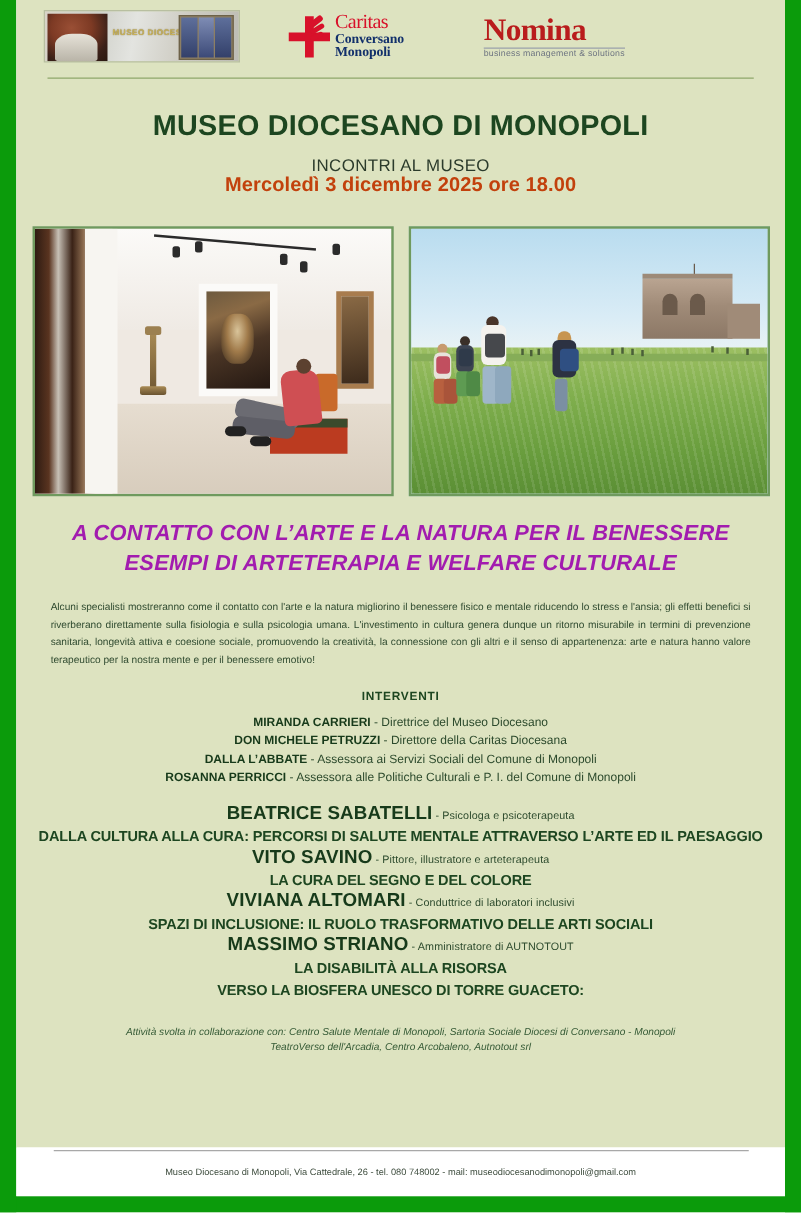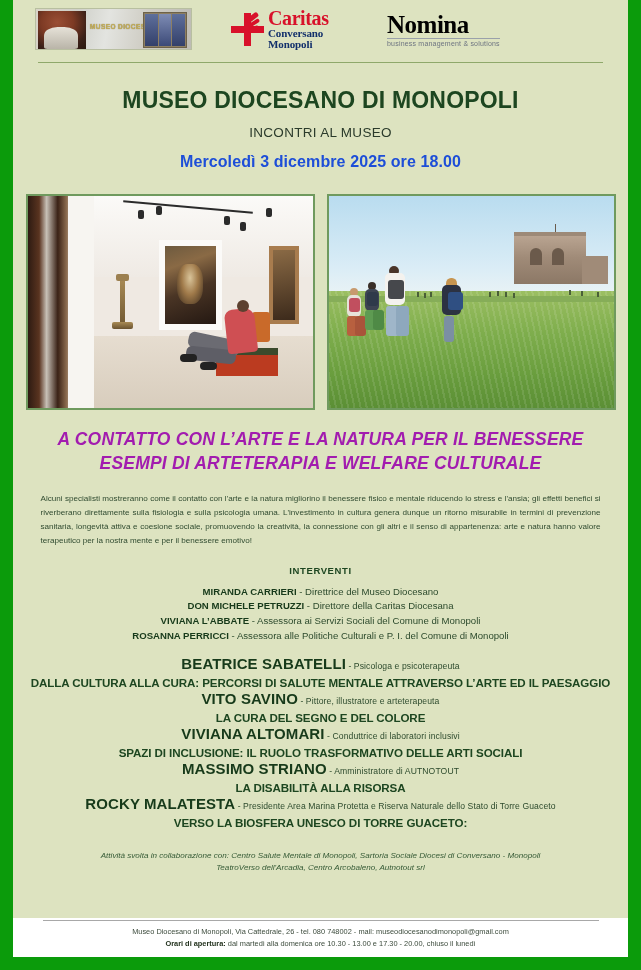--- a/index.html
+++ b/index.html
@@ -82,21 +82,21 @@
   .caritas-cross .v { position:absolute; left:13px; top:0; width:7px; height:33px; background:#d8112a; }
   .caritas-cross .h { position:absolute; left:0; top:13px; width:33px; height:7px; background:#d8112a; }
   .caritas-cross .f1,.caritas-cross .f2,.caritas-cross .f3 {
     position:absolute; background:#d8112a; border-radius:2px;
   }
   .caritas-cross .f1 { left:15px; top:2px; width:13px; height:5px; transform:rotate(-38deg); }
   .caritas-cross .f2 { left:17px; top:8px; width:12px; height:4px; transform:rotate(-32deg); }
   .caritas-cross .f3 { left:17px; top:14px; width:11px; height:4px; transform:rotate(-26deg); }
   .caritas-words { line-height:1.0; }
   .caritas-words .c1 {
-    font-family:"Liberation Serif", serif; font-weight:bold; font-size:20px;
+    font-family:"Liberation Serif", serif; font-weight:normal; font-size:16px;
     color:#d8112a; letter-spacing:-.4px;
   }
   .caritas-words .c2, .caritas-words .c3 {
     font-family:"Liberation Serif", serif; font-weight:bold; font-size:11px;
     color:#12306b; letter-spacing:-.1px; display:block;
   }
 
   
   .torre { display:flex; align-items:center; }
   .torre-mark { position:relative; width:44px; height:40px; margin-right:6px; }
@@ -121,21 +121,21 @@
   .torre-words { line-height:1.05; }
   .torre-words span {
     display:block; font-weight:bold; font-size:13px; color:#1f8fb0;
     font-family:"Liberation Sans", sans-serif;
   }
 
   
   .nomina { line-height:1.0; }
   .nomina .n-main {
     font-family:"Liberation Serif", serif; font-weight:bold; font-size:25px;
-    color:#000000; letter-spacing:-.5px;
+    color:#b91c1c; letter-spacing:-.5px;
   }
   .nomina .n-sub {
     display:block; font-size:7px; color:#6d7480; letter-spacing:.2px;
     border-top:1px solid #9aa1aa; margin-top:1px; padding-top:1px;
     font-family:"Liberation Sans", sans-serif;
   }
 
   .hdr-rule {
     width: 565px; height: 0;
     border-top: 1.5px solid #8fa86b;
@@ -145,21 +145,21 @@
   
   .title-block { text-align:center; width:100%; margin-top:24px; }
   .title-main {
     font-size: 23px; font-weight: bold; color:#1d4620;
     letter-spacing: .2px;
   }
   .title-sub {
     font-size: 13.5px; color:#2b3b2b; margin-top: 11px; letter-spacing:.3px;
   }
   .title-date {
-    font-size: 16px; font-weight: bold; color:#1d4ed8; margin-top: 13px;
+    font-size: 16px; font-weight: bold; color:#c2410c; 
     letter-spacing:.1px;
   }
 
   
   .photos {
     display:flex; gap:12px; margin-top:23px; width:100%;
     justify-content:center;
   }
   .photo {
     width: 289px; height: 216px;
@@ -429,21 +429,21 @@
       <div class="interventi">INTERVENTI</div>
 
       <div class="org-list">
         <div class="org-line">
           <b>MIRANDA CARRIERI</b><span> - Direttrice del Museo Diocesano</span>
         </div>
         <div class="org-line">
           <b>DON MICHELE PETRUZZI</b><span> - Direttore della Caritas Diocesana</span>
         </div>
         <div class="org-line">
-          <b>VIVIANA L’ABBATE</b><span>  - Assessora ai Servizi Sociali del Comune di Monopoli</span>
+          <b>DALLA L’ABBATE</b><span>  - Assessora ai Servizi Sociali del Comune di Monopoli</span>
         </div>
         <div class="org-line">
           <b>ROSANNA PERRICCI</b><span> - Assessora alle Politiche Culturali e P. I. del Comune di Monopoli</span>
         </div>
       </div>
 
       <div class="talk first">
         <div class="who">
           <b>BEATRICE SABATELLI</b><span> - Psicologa e psicoterapeuta</span>
         </div>
@@ -465,34 +465,28 @@
       </div>
 
       <div class="talk">
         <div class="who">
           <b>MASSIMO STRIANO</b><span> - Amministratore di AUTNOTOUT</span>
         </div>
         <div class="topic">LA DISABILITÀ ALLA RISORSA</div>
       </div>
 
       <div class="talk">
-        <div class="who">
-          <b>ROCKY MALATESTA</b><span> - Presidente Area Marina Protetta e Riserva Naturale dello Stato di Torre Guaceto</span>
-        </div>
         <div class="topic">VERSO LA BIOSFERA UNESCO DI TORRE GUACETO:</div>
       </div>
     </div>
 
     <div class="collab">
       <div>Attività svolta in collaborazione con: Centro Salute Mentale di Monopoli, Sartoria Sociale Diocesi di Conversano - Monopoli</div>
       <div>TeatroVerso dell'Arcadia, Centro Arcobaleno, Autnotout srl</div>
     </div>
 
   </div>
 
   <div class="footer-area">
     <div class="footer-rule"></div>
     <div class="foot-line">Museo Diocesano di Monopoli, Via Cattedrale, 26 - tel. 080 748002 - mail: museodiocesanodimonopoli@gmail.com</div>
-    <div class="foot-line">
-      <b>Orari di apertura:</b><span> dal martedì alla domenica ore 10.30 - 13.00 e 17.30 - 20.00, chiuso il lunedì</span>
-    </div>
   </div>
 </div>
 
 </body></html>

